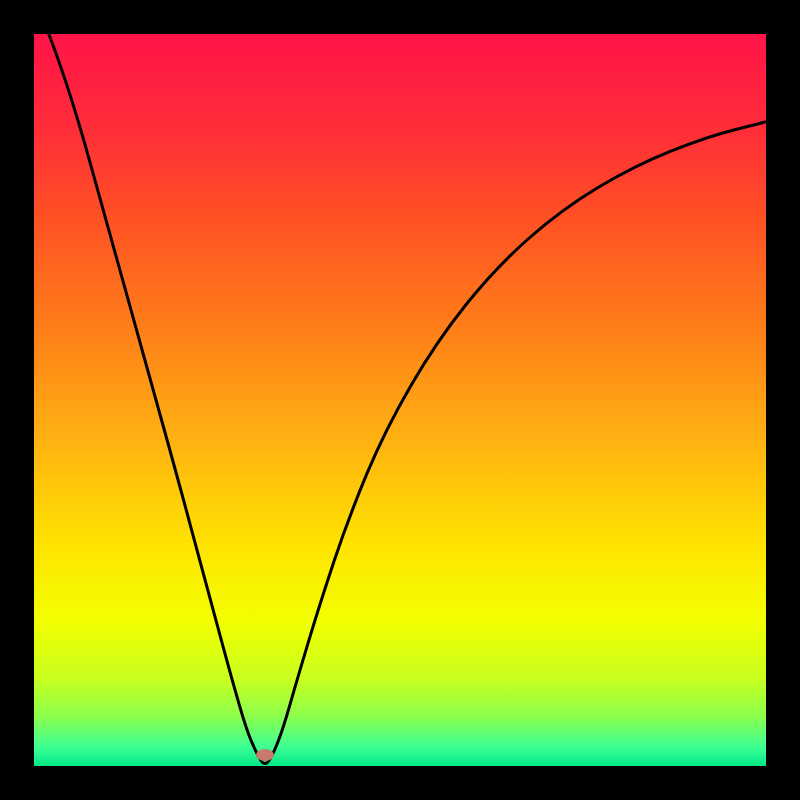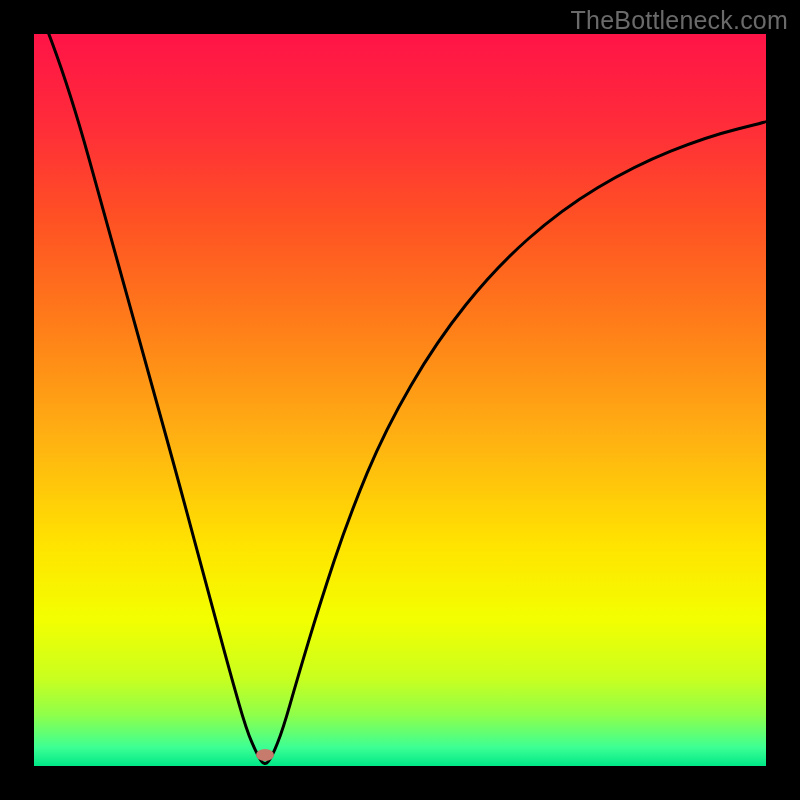--- a/index.html
+++ b/index.html
@@ -83,14 +83,13 @@
       <rect x="0" y="0" width="732" height="732" fill="url(#bg-grad)"></rect>
     </svg>
 
     <svg class="curve-svg" viewBox="0 0 732 732" preserveAspectRatio="none">
       <path id="curve-path" fill="none" stroke="#000" stroke-width="3" stroke-linejoin="round" stroke-linecap="round" d="M 0.0 -40.0 Q 0.0 -40.0 18.3 9.3 Q 36.6 58.6 54.9 124.4 Q 73.2 190.3 91.5 256.2 Q 109.8 322.1 128.1 388.0 Q 146.4 453.8 161.0 508.7 Q 175.7 563.6 186.7 603.9 Q 197.6 644.2 205.0 669.8 Q 212.3 695.4 217.8 708.2 Q 223.3 721.0 226.9 726.5 Q 230.6 732.0 234.2 727.6 Q 237.9 723.2 243.4 709.3 Q 248.9 695.4 256.2 669.8 Q 263.5 644.2 274.5 607.6 Q 285.5 571.0 300.1 527.0 Q 314.8 483.1 333.1 439.2 Q 351.4 395.3 377.0 351.4 Q 402.6 307.4 431.9 270.8 Q 461.2 234.2 494.1 205.0 Q 527.0 175.7 563.6 153.7 Q 600.2 131.8 636.8 117.1 Q 673.4 102.5 702.7 95.2 T 732.0 87.8"></path>
     </svg>
 
     <div id="marker" class="dot" style="left: 230.58px; top: 721.02px; background: rgb(199, 123, 109);"></div>
   </div>
 
-  <div class="watermark">TheBottleneck.com</div>
 </div>
 
 </body></html>

